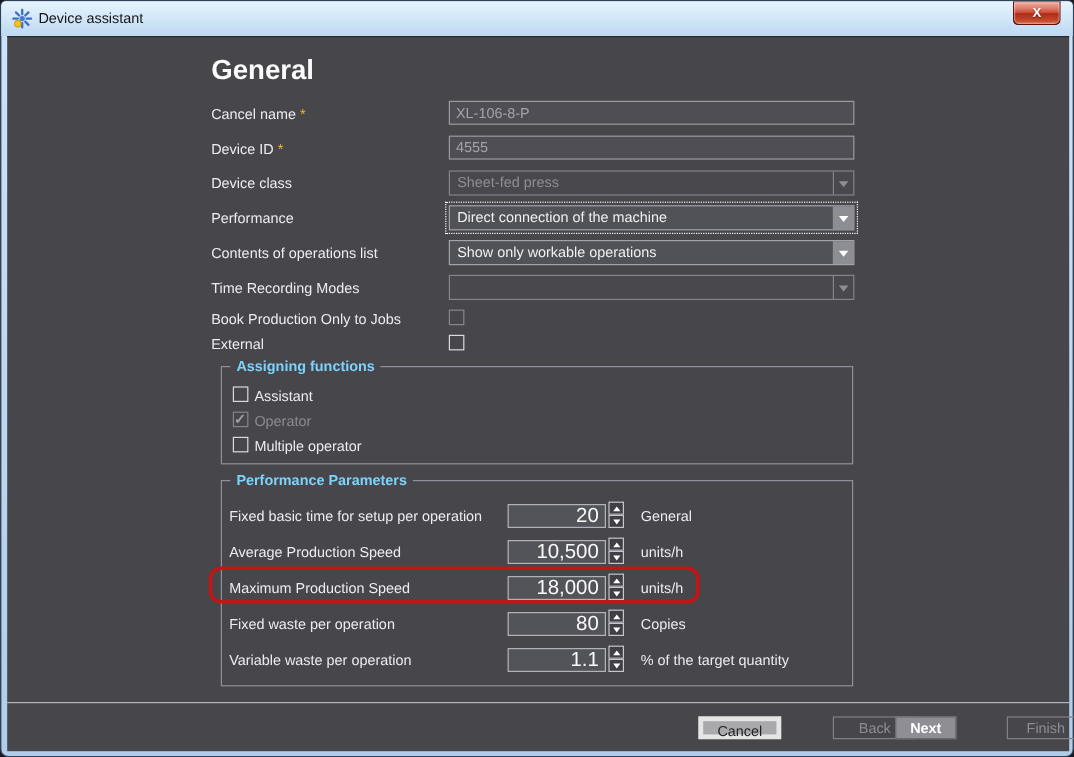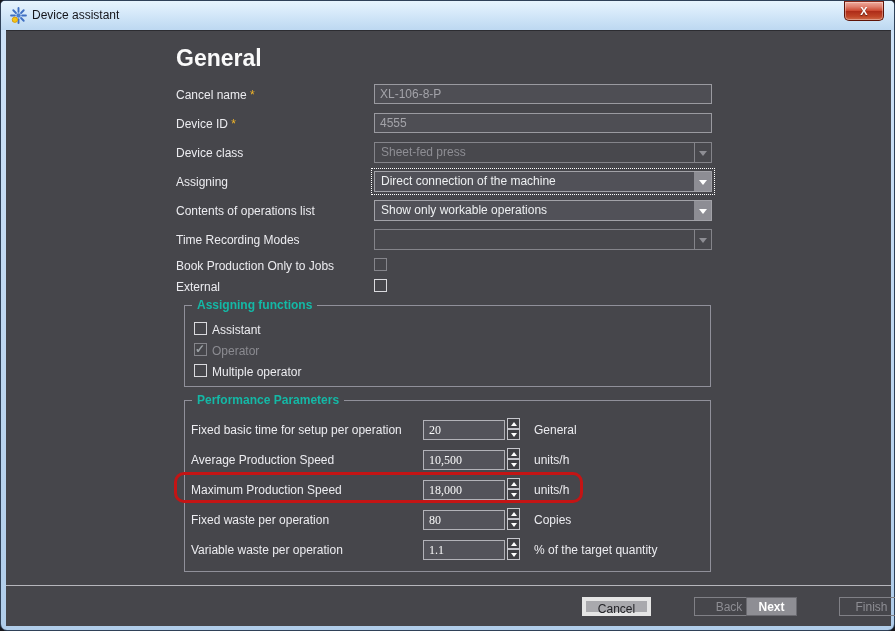--- a/index.html
+++ b/index.html
@@ -75,29 +75,29 @@
   }
   .checkbox.disabled { border-color:#85858b; }
   .checkbox.checked::after {
     content:"\2713"; position:absolute; left:0px; top:-2px;
     font-size:12px; font-weight:bold; color:#9aa0a4;
   }
 
   .groupbox { position:absolute; left:178px; width:527px; border:1px solid #90909a; }
   .legend {
     position:absolute; top:-8px; left:7px; background:#46464b; padding:0 5px;
-    font-size:12px; font-weight:bold; color:#14b8a6; white-space:nowrap;
+    font-size:12px; font-weight:bold; color:#7dd3fc; white-space:nowrap;
   }
   .glabel { position:absolute; font-size:12px; color:#ececf0; white-space:nowrap; }
   .glabel.disabled { color:#8b8b91; }
 
   .spin-input {
     position:absolute; width:82px; height:20px; background:#53535a;
-    border:1px solid #b2b2b8; color:#fafafa; text-align:left;
-    font-family:Liberation Serif, serif; font-size:12px; padding:0 5px; outline:none;
+    border:1px solid #b2b2b8; color:#fafafa; text-align:right;
+    font-family:Liberation Sans, sans-serif; font-size:17px; padding:0 5px; outline:none;
   }
   .spin-btn {
     position:absolute; width:13px; height:11px; background:#3f3f44;
     border:1px solid #c6c6cc; padding:0;
   }
   .spin-btn::after { content:""; position:absolute; left:50%; top:50%; }
   .spin-btn.up::after {
     margin:-2px 0 0 -3px;
     border-left:3px solid transparent; border-right:3px solid transparent;
     border-bottom:4px solid #ffffff;
@@ -163,21 +163,21 @@
       <span class="req">*</span>
     </div>
     <input class="txt-input" style="top: 82px;" value="4555">
 
     <div class="flabel" style="top:115px">Device class</div>
     <div class="combo disabled" style="top:111px">
       <span class="combo-text">Sheet-fed press</span>
       <span class="combo-arrow"></span>
     </div>
 
-    <div class="flabel" style="top:144px">Assigning</div>
+    <div class="flabel" style="top:144px">Performance</div>
     <div class="combo focused" style="top:140px">
       <span class="combo-text">Direct connection of the machine</span>
       <span class="combo-arrow"></span>
     </div>
 
     <div class="flabel" style="top:173px">Contents of operations list</div>
     <div class="combo" style="top:169px">
       <span class="combo-text">Show only workable operations</span>
       <span class="combo-arrow"></span>
     </div>

